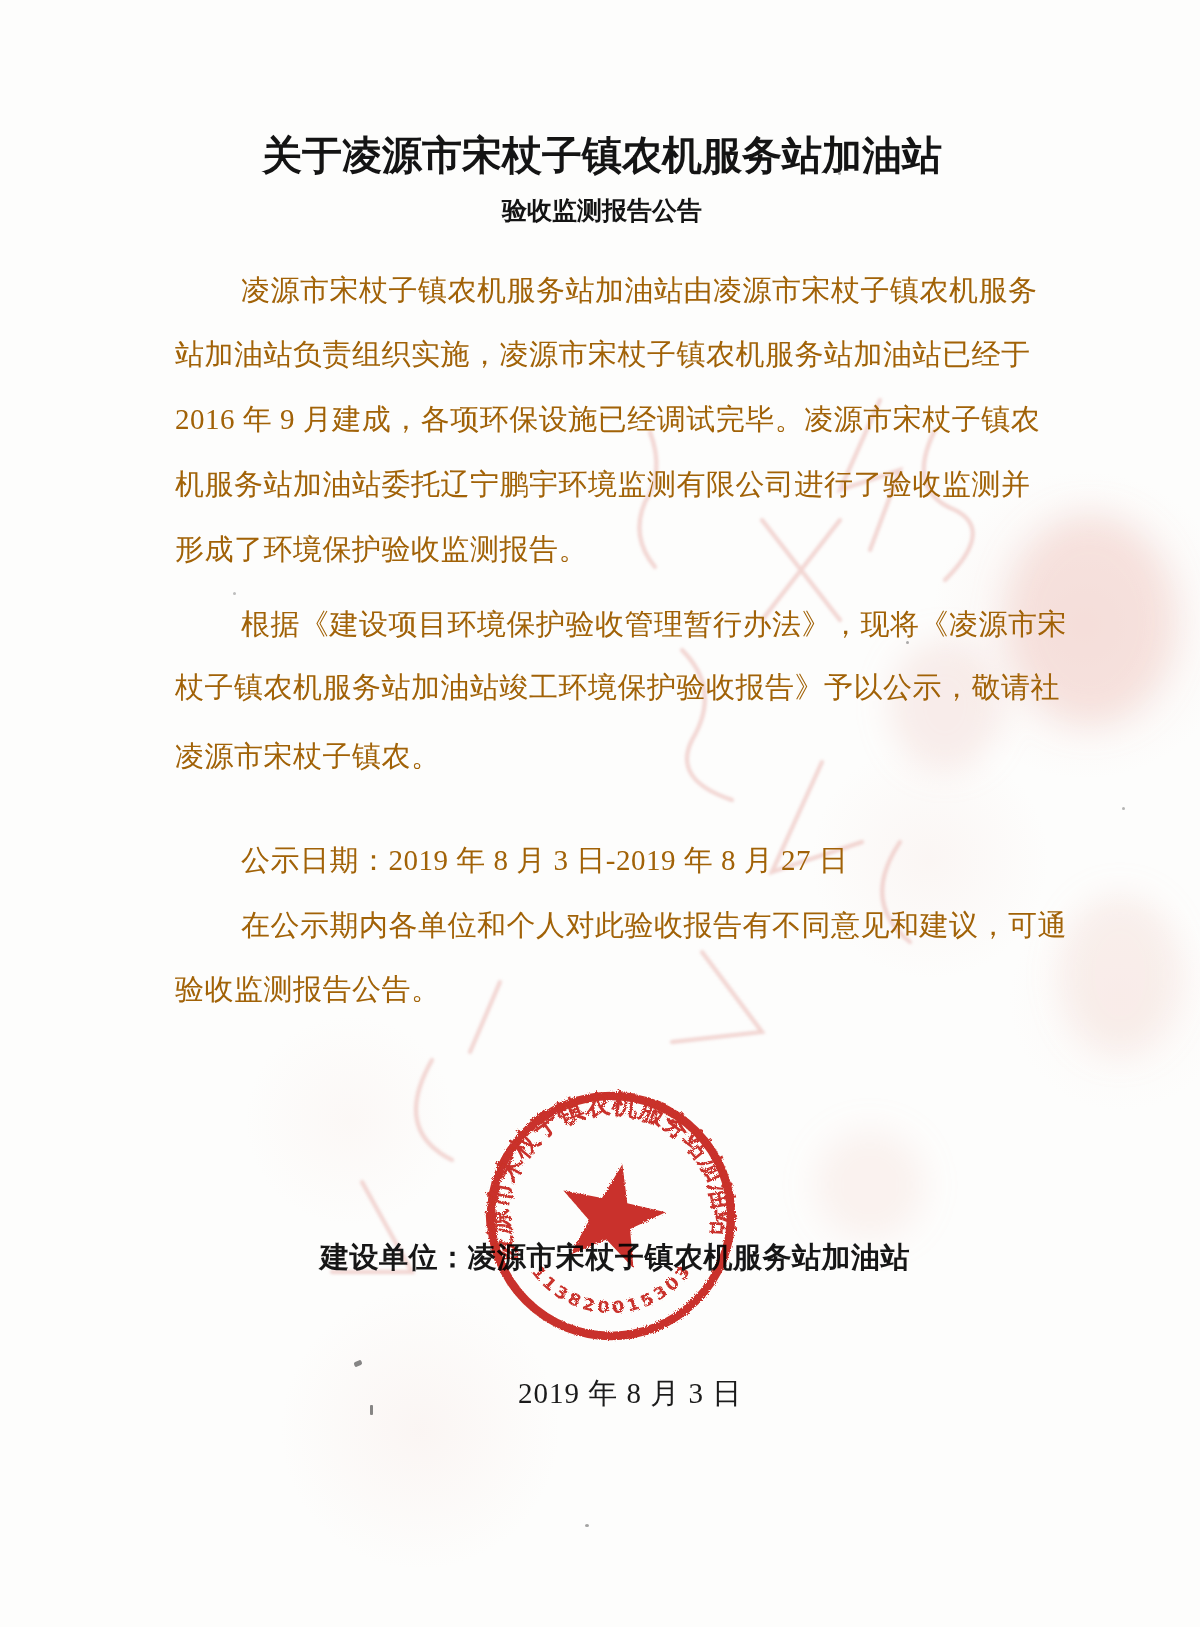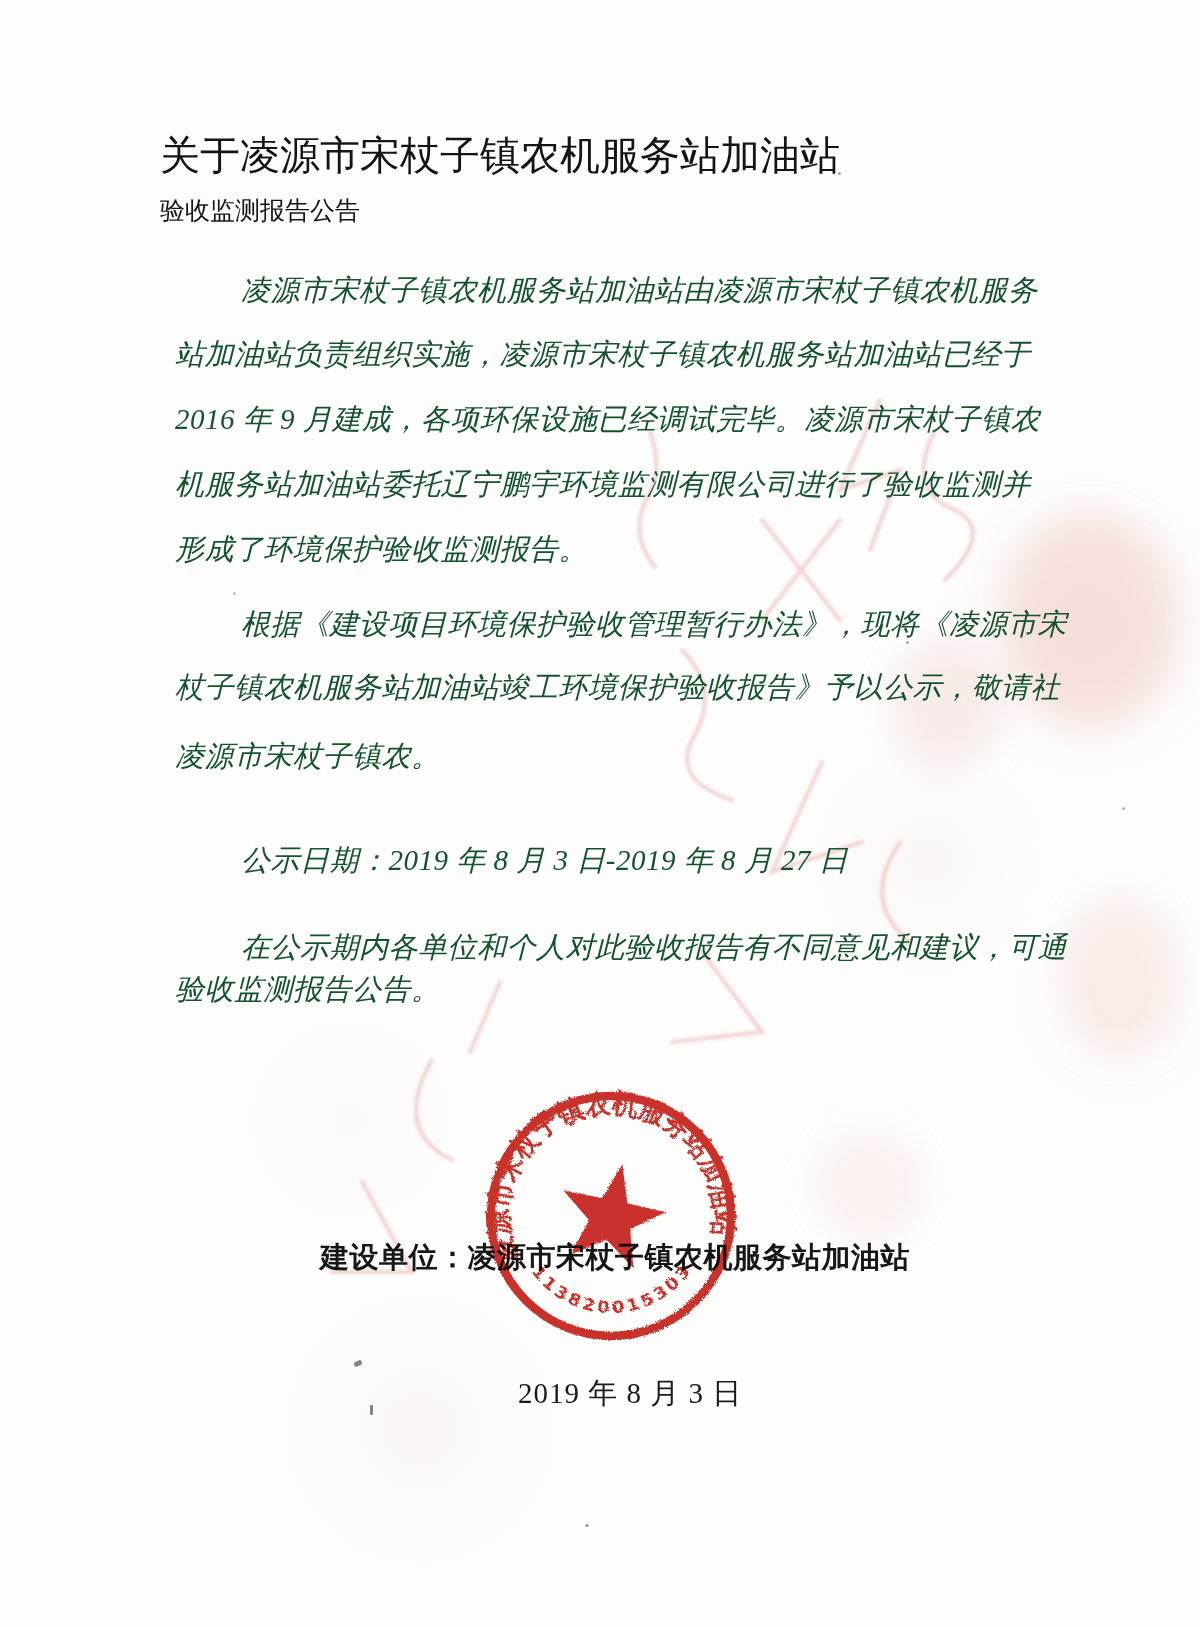--- a/index.html
+++ b/index.html
@@ -12,33 +12,33 @@
   .paper-tint{
     position:absolute;inset:0;pointer-events:none;
     background:
       radial-gradient(circle 220px at 1085px 625px, rgba(236,196,188,.22), transparent 70%),
       radial-gradient(circle 170px at 930px 860px, rgba(238,203,196,.14), transparent 70%),
       radial-gradient(circle 200px at 420px 1430px, rgba(238,205,198,.16), transparent 70%),
       radial-gradient(circle 150px at 350px 1120px, rgba(240,210,203,.12), transparent 70%),
       radial-gradient(circle 160px at 1120px 1000px, rgba(240,208,200,.10), transparent 70%);
   }
   .title{
-    position:absolute;left:160px;width:850px;text-align:left;
-    font-weight:normal;white-space:nowrap;color:#141414;
+    position:absolute;left:177px;width:850px;text-align:center;
+    font-weight:bold;white-space:nowrap;color:#141414;
   }
   .title-1{top:128px;font-size:40px;letter-spacing:0px;}
   .title-2{top:194px;font-size:25px;}
   .bline{
     position:absolute;left:175px;width:860px;font-size:29px;
-    white-space:nowrap;color:#14532d;letter-spacing:.5px;font-style:italic;
+    white-space:nowrap;color:#a16207;letter-spacing:.5px;
   }
   .indent{padding-left:66px;}
   .t-271{top:271px}.t-335{top:335px}.t-400{top:400px}.t-465{top:465px}.t-530{top:530px}
   .t-605{top:605px}.t-668{top:668px}.t-737{top:737px}
-  .t-841{top:841px}.t-906{top:928px}.t-970{top:970px}
+  .t-841{top:841px}.t-906{top:906px}.t-970{top:970px}
   .builder{
     position:absolute;left:320px;top:1238px;font-size:29px;font-weight:bold;
     white-space:nowrap;color:#161616;letter-spacing:.5px;
   }
   .sig-date{
     position:absolute;left:518px;top:1346px;font-size:29px;
     white-space:nowrap;color:#1b1b1b;letter-spacing:1px;margin-top:28px;
   }
   .seal-wrap{
     position:absolute;left:471px;top:1076px;width:280px;height:280px;

